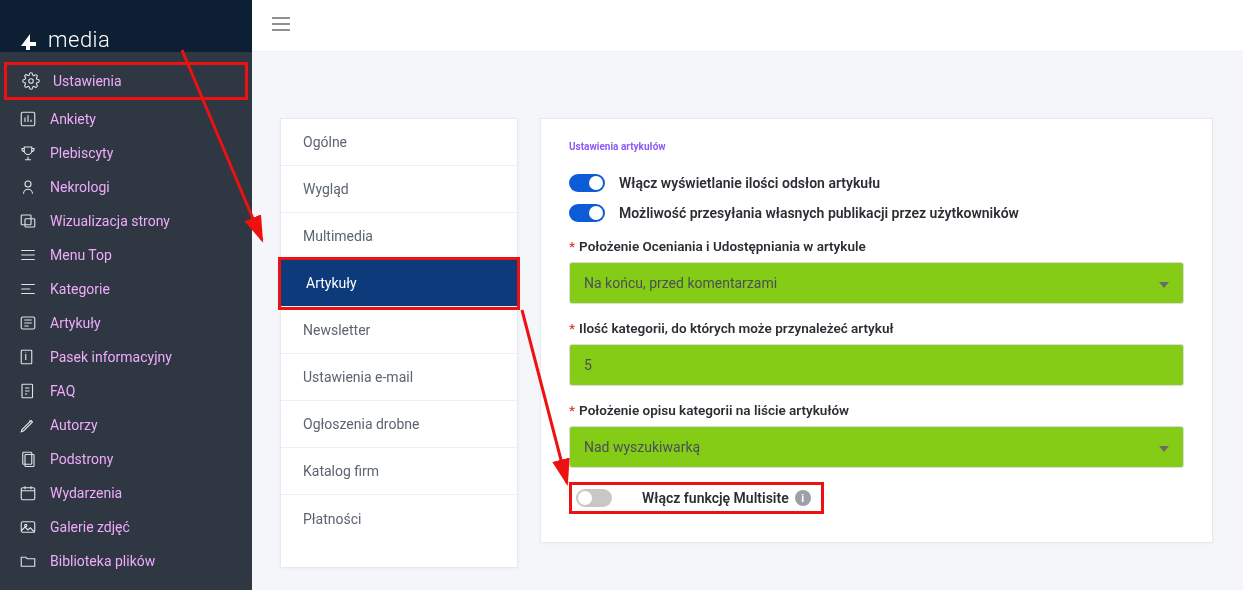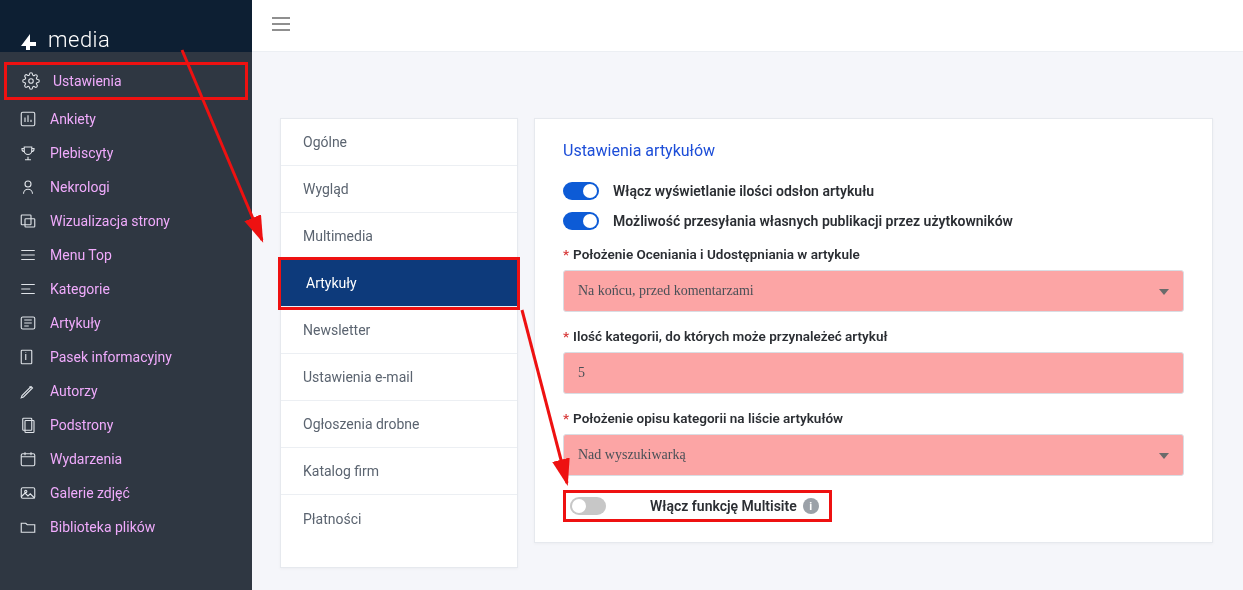--- a/index.html
+++ b/index.html
@@ -14,43 +14,43 @@
 .nav-icon svg { width: 18px; height: 18px; stroke: #dfe3e8; fill: none; stroke-width: 1.5; }
 .highlight-red { border: 3px solid #e11; }
 .highlight-nav { margin: 4px 4px 2px 4px; }
 .highlight-nav .nav-item { height: 32px; padding-left: 14px; }
 
 .main { margin-left: 252px; height: 590px; position: relative; }
 .topbar { height: 52px; background: #fff; border-bottom: 1px solid #eceff3; display: flex; align-items: center; padding-left: 20px; }
 .hamburger-icon { cursor: pointer; }
 .hamburger-icon svg { width: 18px; height: 14px; stroke: #6b6b6b; stroke-width: 1.5; }
 
-.content-wrap { position: absolute; top: 118px; left: 28px; right: 30px; bottom: 0; display: flex; gap: 16px; }
+.content-wrap { position: absolute; top: 118px; left: 28px; right: 30px; bottom: 0; display: flex; gap: 22px; }
 .subnav { width: 238px; background: #fff; border: 1px solid #e6e9ee; box-shadow: 0 1px 3px rgba(0,0,0,0.04); height: 450px; }
 .subnav-item { height: 47px; display: flex; align-items: center; padding-left: 22px; font-size: 14px; color: #5b6470; border-bottom: 1px solid #eceff3; cursor: pointer; }
 .subnav-item.active { background: #0d3a7b; color: #fff; }
 .subnav-highlight { border: 3px solid #e11; position: relative; margin: -3px; }
 .subnav-highlight .subnav-item { padding-left: 25px; }
 
 .panel { flex: 1; background: #fff; border: 1px solid #e6e9ee; box-shadow: 0 1px 3px rgba(0,0,0,0.04); padding: 22px 28px 24px 28px; height: 425px; position: relative; }
-.panel-title { font-size: 16px; font-weight: 400; color: #1d4ed8; margin-bottom: 22px; }
+.panel-title { font-size: 10px; font-weight: 700; color: #8b5cf6; margin-bottom: 22px; }
 .toggle-row { display: flex; align-items: center; margin-bottom: 12px; }
 .toggle { width: 36px; height: 18px; border-radius: 10px; position: relative; margin-right: 14px; cursor: pointer; flex-shrink: 0; }
 .toggle.on { background: #0d5bd6; }
 .toggle.off { background: #c7c7c7; }
 .toggle .knob { position: absolute; width: 14px; height: 14px; background: #fff; border-radius: 50%; top: 2px; }
 .toggle.on .knob { right: 2px; }
 .toggle.off .knob { left: 2px; }
 .toggle-label { font-size: 14px; font-weight: 600; color: #2b2e33; }
 .info-icon { width: 16px; height: 16px; border-radius: 50%; background: #9ba1a8; color: #fff; font-size: 11px; font-weight: bold; display: inline-flex; align-items: center; justify-content: center; margin-left: 6px; }
 
 .field { margin-top: 16px; }
 .field-label { font-size: 13.5px; font-weight: 600; color: #2b2e33; margin-bottom: 8px; }
 .field-label .req { color: #d83a3a; margin-right: 4px; }
-.select-box, .input-box { border: 1px solid #d9dde3; border-radius: 3px; height: 42px; display: flex; align-items: center; padding: 0 14px; font-size: 14px; color: #4a5057; position: relative; background: #fca5a5; font-family: Liberation Serif, serif; }
+.select-box, .input-box { border: 1px solid #d9dde3; border-radius: 3px; height: 42px; display: flex; align-items: center; padding: 0 14px; font-size: 14px; color: #4a5057; position: relative; background: #84cc16; }
 .select-box .chev { position: absolute; right: 14px; top: 50%; transform: translateY(-50%); }
 .select-box .chev svg { width: 10px; height: 6px; fill: #6b6b6b; }
 
 .multisite-highlight { border: 3px solid #e11; display: inline-flex; align-items: center; padding: 4px 10px 4px 4px; margin-top: 14px; }
 
 
 .arrow-svg { position: absolute; pointer-events: none; }
 </style>
 </head>
 <body>
@@ -141,20 +141,29 @@
           <svg viewBox="0 0 24 24">
             <rect x="3" y="3" width="14" height="18" rx="1"></rect>
             <path d="M9 8v8M9 6v.5"></path>
           </svg>
         </span>
       <span>Pasek informacyjny</span>
     </div>
     <div class="nav-item">
       <span class="nav-icon">
           <svg viewBox="0 0 24 24">
+            <rect x="4" y="3" width="14" height="18" rx="1"></rect>
+            <path d="M8 8h6M8 12h6M8 16h3"></path>
+          </svg>
+        </span>
+      <span>FAQ</span>
+    </div>
+    <div class="nav-item">
+      <span class="nav-icon">
+          <svg viewBox="0 0 24 24">
             <path d="M3 21l3-1 12-12-2-2L4 18l-1 3zM14 6l2 2"></path>
           </svg>
         </span>
       <span>Autorzy</span>
     </div>
     <div class="nav-item">
       <span class="nav-icon">
           <svg viewBox="0 0 24 24">
             <rect x="5" y="3" width="12" height="16" rx="1"></rect>
             <rect x="8" y="6" width="12" height="16" rx="1"></rect>
@@ -274,21 +283,21 @@
           <span class="chev"><svg viewBox="0 0 10 6">
                 <path d="M0 0l5 6 5-6z"></path>
               </svg></span>
         </div>
       </div>
 
       <div class="multisite-highlight highlight-red">
         <div class="toggle off">
             <div class="knob"></div>
           </div>
-        <div class="toggle-label" style="margin-left:30px">Włącz funkcję Multisite</div>
+        <div class="toggle-label" style="margin-left:16px">Włącz funkcję Multisite</div>
         <span class="info-icon">i</span>
       </div>
     </div>
   </div>
 
   <svg class="arrow-svg" style="left:-90px; top:30px;" width="380" height="250">
     <defs>
         <marker id="ah1" markerWidth="10" markerHeight="10" refX="8" refY="3" orient="auto">
           <path d="M0,0 L9,3 L0,6 Z" fill="#e11"></path>
         </marker>

